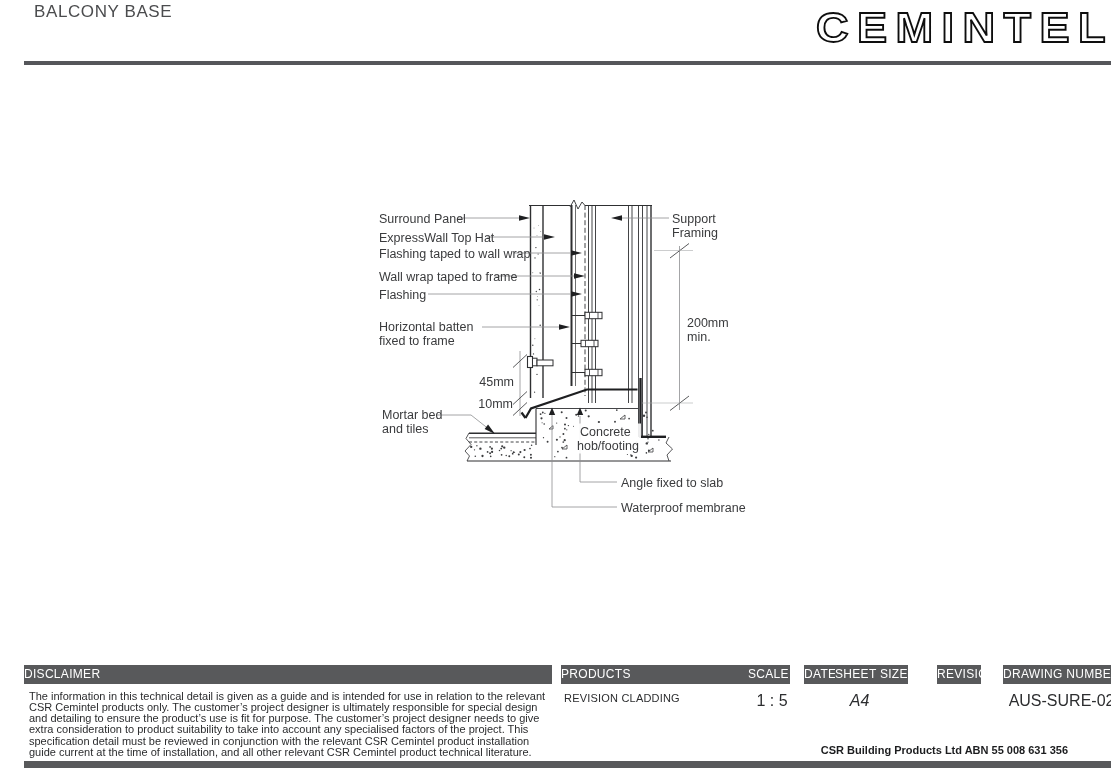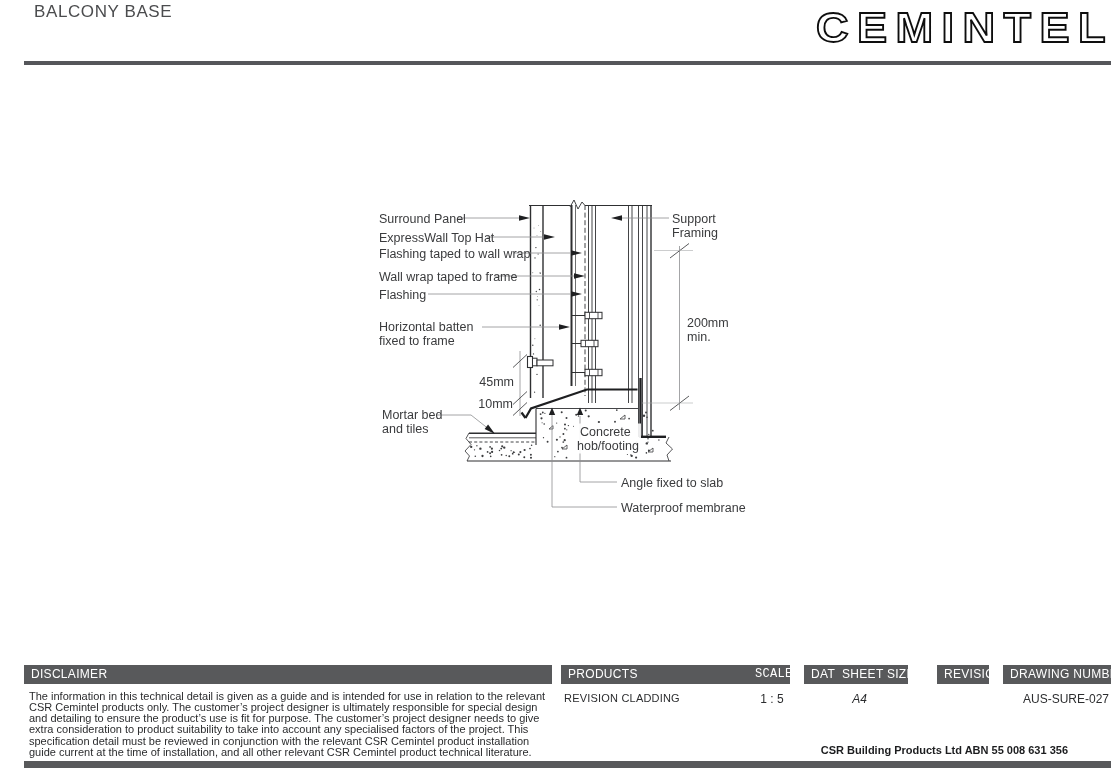--- a/index.html
+++ b/index.html
@@ -6,23 +6,23 @@
   .sheet{position:relative;width:1111px;height:768px;background:#ffffff;overflow:hidden;
          font-family:"Liberation Sans", sans-serif;margin-left:24px;}
   .page-title{position:absolute;left:10px;top:2px;font-size:17px;letter-spacing:.6px;
               color:#4b4c4e;font-weight:400;}
   .top-rule{position:absolute;left:0;top:61px;width:1111px;height:3.5px;background:#55565a;}
   .logo{position:absolute;left:788px;top:1px;}
   .drawing{position:absolute;left:340px;top:190px;}
   svg text{font-family:"Liberation Sans", sans-serif;}
   .dwg-label{font-size:12.5px;fill:#3a3b3d;}
   .ftr-bar{position:absolute;top:665px;height:19px;background:#58595b;color:#ffffff;
-           font-size:12px;line-height:19px;padding-left:7px;box-sizing:border-box;
+           font-size:12px;line-height:19px;box-sizing:border-box;
            letter-spacing:.3px;white-space:nowrap;}
-  .ftr-val{position:absolute;top:692px;font-size:12px;color:#2c2d2f;white-space:nowrap;}
+  .ftr-val{position:absolute;top:692px;font-size:16px;color:#2c2d2f;white-space:nowrap;}
   .ftr-val.center{text-align:center;}
   .disclaimer-text{position:absolute;left:5px;top:691px;width:519px;font-size:11px;
                    line-height:11.15px;color:#2b2c2e;}
   .company-line{position:absolute;right:67px;top:744px;font-size:11px;font-weight:bold;
                 color:#1c1d1f;white-space:nowrap;padding-left:36px;}
   .bottom-bar{position:absolute;left:0;top:761px;width:1111px;height:7px;background:#58595b;}
 </style>
 </head>
 <body>
 
@@ -286,24 +286,24 @@
       <text class="dwg-label" x="663" y="340.5">min.</text>
       <text class="dwg-label" x="556" y="435.5">Concrete</text>
       <text class="dwg-label" x="553" y="449.5">hob/footing</text>
       <text class="dwg-label" x="597" y="486.5">Angle fixed to slab</text>
       <text class="dwg-label" x="597" y="511.5">Waterproof membrane</text>
     </g>
   </svg>
 
   <div class="ftr-bar" style="left:0;width:528px;">DISCLAIMER</div>
   <div class="ftr-bar" style="left:537px;width:205px;">PRODUCTS</div>
-  <div class="ftr-bar" style="left:724px;width:42px;font-family:Liberation Mono, monospace;">SCALE</div>
+  <div class="ftr-bar" style="left:724px;width:42px;">SCALE</div>
   <div class="ftr-bar" style="left:780px;width:46px;">DATE</div>
   <div class="ftr-bar" style="left:811px;width:73px;">SHEET SIZE</div>
-  <div class="ftr-bar" style="left:913px;width:52px;">REVISION</div>
+  <div class="ftr-bar" style="left:913px;width:44px;">REVISION</div>
   <div class="ftr-bar" style="left:979px;width:126px;">DRAWING NUMBER</div>
 
   <div class="disclaimer-text">The information in this technical detail is given as a guide and is intended for use in relation to the relevant CSR Cemintel products only. The customer’s project designer is ultimately responsible for special design and detailing to ensure the product’s use is fit for purpose. The customer’s project designer needs to give extra consideration to product suitability to take into account any specialised factors of the project. This specification detail must be reviewed in conjunction with the relevant CSR Cemintel product installation guide current at the time of installation, and all other relevant CSR Cemintel product technical literature.</div>
 
   <div class="ftr-val" style="left:540px;font-size:11px;letter-spacing:.2px;">REVISION CLADDING</div>
   <div class="ftr-val center" style="left:724px;width:48px;">1 : 5</div>
   <div class="ftr-val center" style="left:780px;width:46px;"></div>
   <div class="ftr-val center" style="left:799px;width:73px;font-style:italic;">A4</div>
   <div class="ftr-val center" style="left:913px;width:58px;"></div>
   <div class="ftr-val center" style="left:979px;width:126px;">AUS-SURE-027</div>

